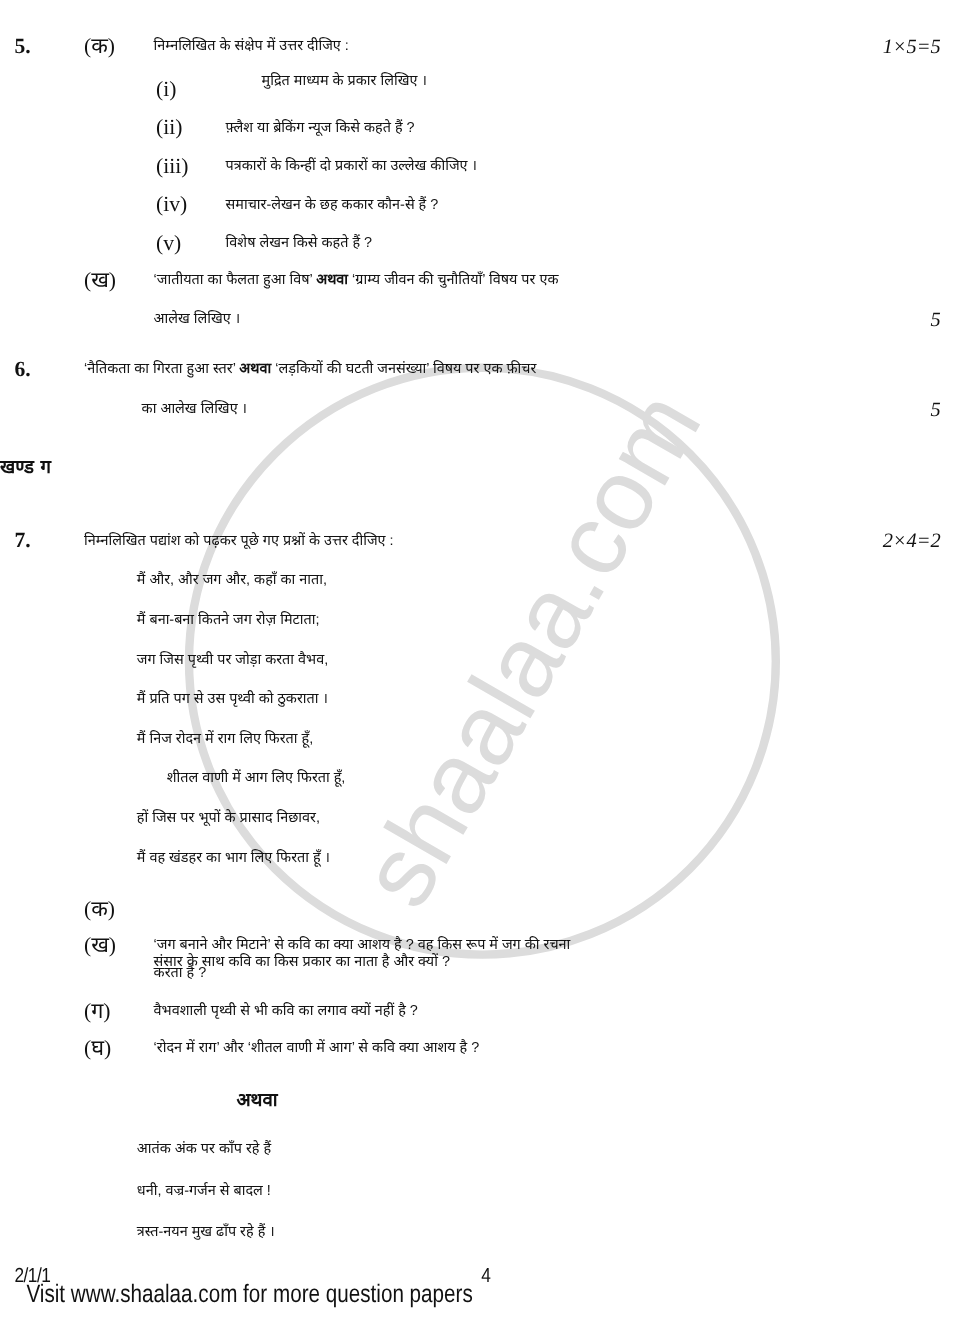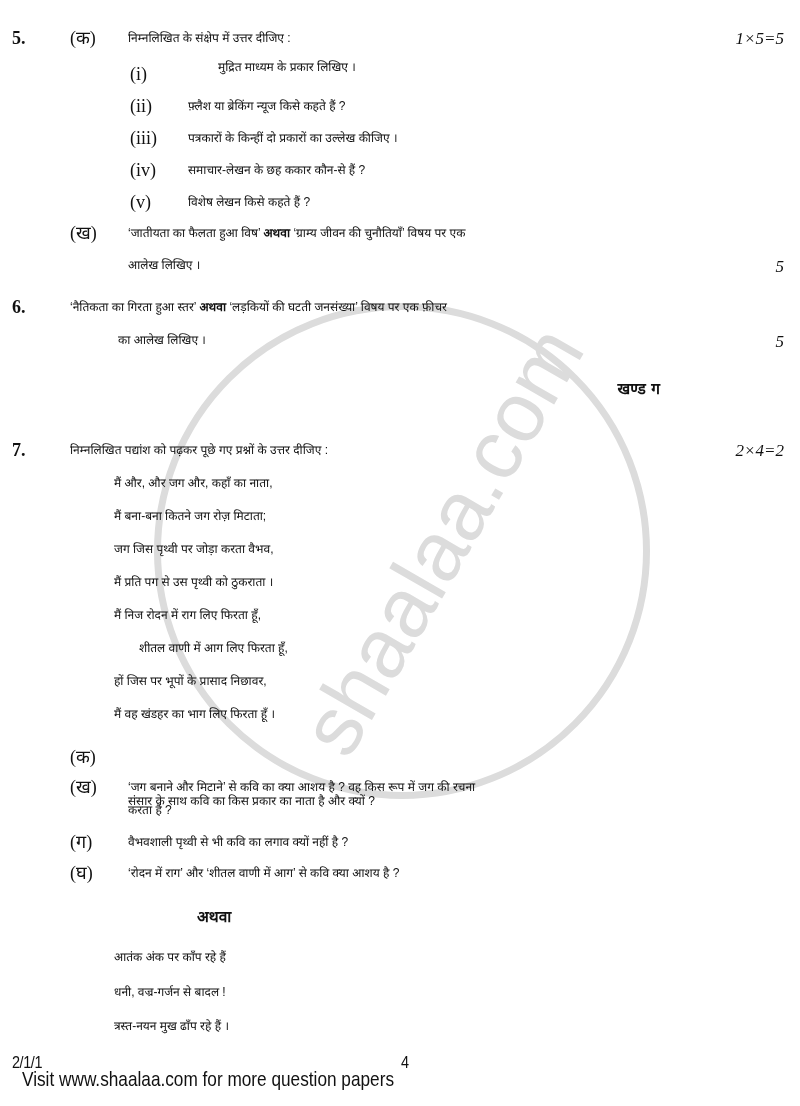--- a/index.html
+++ b/index.html
@@ -70,21 +70,21 @@
   <div class="abs num" style="left:12px; top:296px;">6.</div>
   <div class="abs hi" style="left:70px; top:296px;">
     <span>‘नैतिकता का गिरता हुआ स्तर’</span>
     <span class="b">अथवा</span>
     <span>‘लड़कियों की घटती जनसंख्या’</span>
     <span>विषय पर एक फ़ीचर</span>
   </div>
   <div class="abs hi" style="left:70px; top:329px;margin-left:48px;">का आलेख लिखिए ।</div>
   <div class="abs marks" style="top:331px;">5</div>
 
-  <div class="abs heading" style="left:0; width:660px; text-align:right; top:378px;">खण्ड ग</div>
+  <div class="abs heading" style="left:0; width:660px; text-align:left; top:378px;">खण्ड ग</div>
 
   <div class="abs num" style="left:12px; top:439px;">7.</div>
   <div class="abs hi" style="left:70px; top:439px;">निम्नलिखित पद्यांश को पढ़कर पूछे गए प्रश्नों के उत्तर दीजिए :</div>
   <div class="abs marks" style="top:440px;">2×4=2</div>
 
   <div class="abs hi" style="left:114px; top:472px;">मैं और, और जग और, कहाँ का नाता,</div>
   <div class="abs hi" style="left:114px; top:505px;">मैं बना-बना कितने जग रोज़ मिटाता;</div>
   <div class="abs hi" style="left:114px; top:538px;">जग जिस पृथ्वी पर जोड़ा करता वैभव,</div>
   <div class="abs hi" style="left:114px; top:571px;">मैं प्रति पग से उस पृथ्वी को ठुकराता ।</div>
   <div class="abs hi" style="left:114px; top:604px;">मैं निज रोदन में राग लिए फिरता हूँ,</div>

